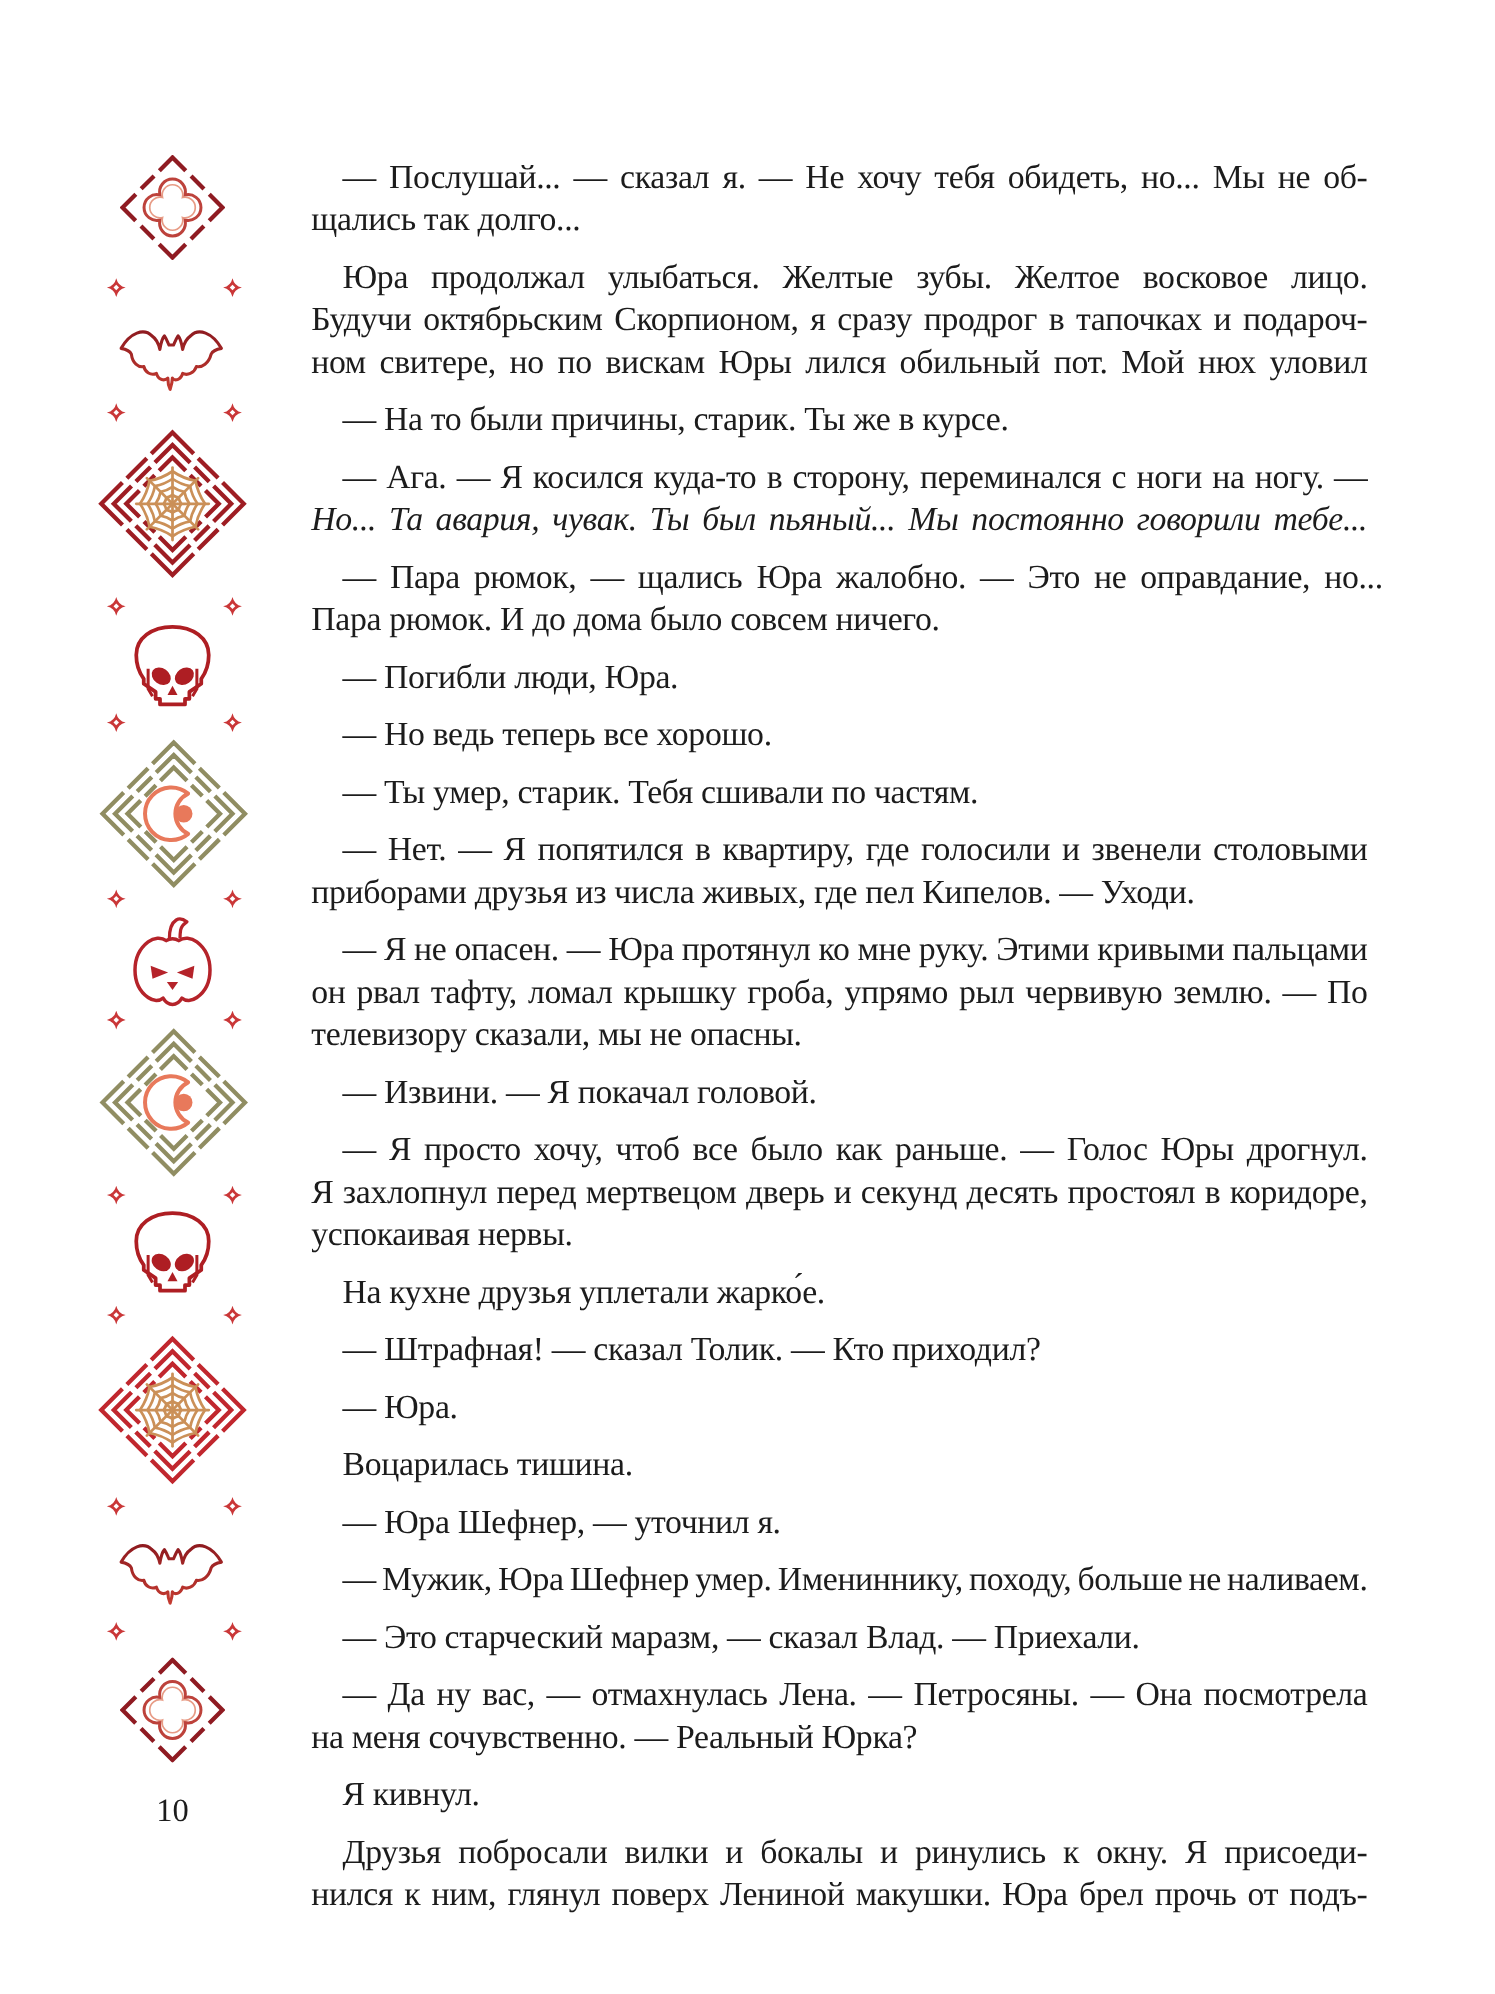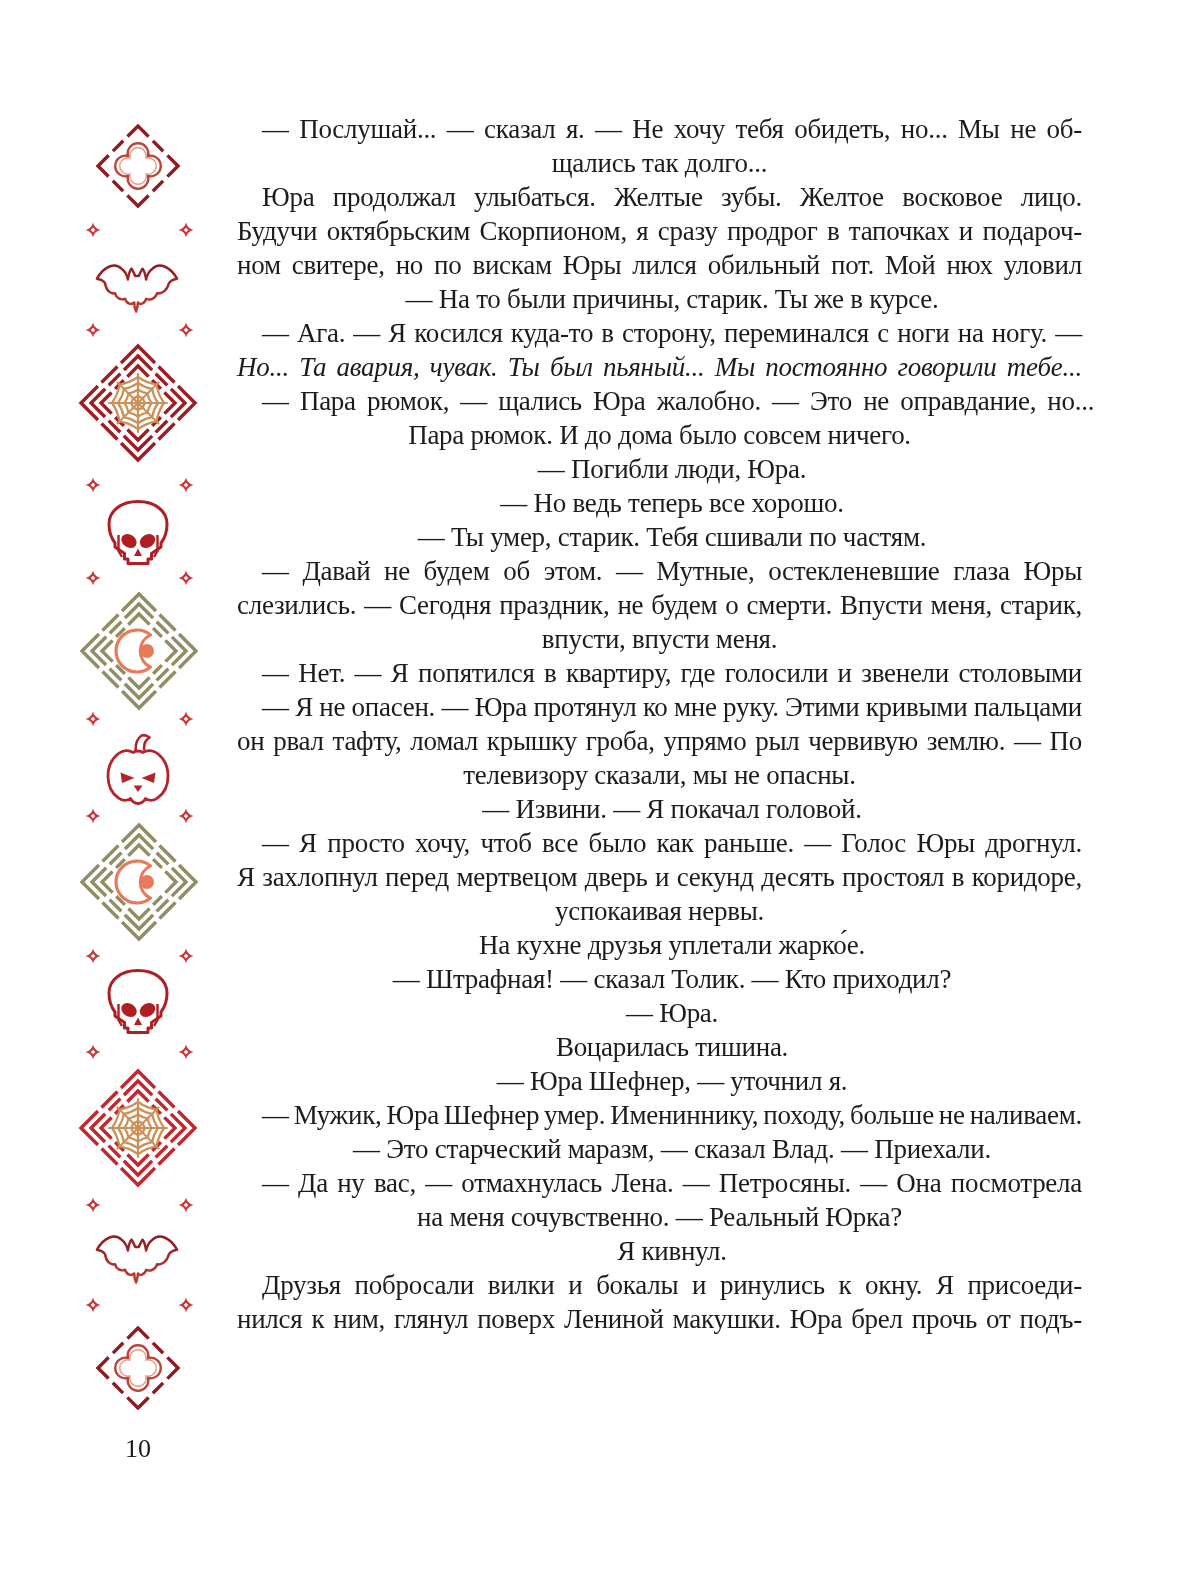--- a/index.html
+++ b/index.html
@@ -7,21 +7,21 @@
     width:1196px;height:1595px;background:#ffffff;position:relative;overflow:hidden;
     font-family:"Liberation Serif","DejaVu Serif",serif;
   }
   .page{position:absolute;inset:0;}
   .margin-decor{position:absolute;left:0;top:0;width:237px;height:1595px;}
   .margin-decor .deco{position:absolute;}
   .text-block{
     position:absolute;left:237px;top:112px;width:845px;
     font-size:27px;line-height:34px;letter-spacing:-0.01em;color:#1C1C1C;
   }
-  .para{margin:0;padding:0;text-align:center;}
+  .para{margin:12px;padding:0;}
   .line{display:block;height:34px;line-height:34px;white-space:nowrap;}
   .line.indent{text-indent:25px;}
   .page-number{
     position:absolute;left:96px;top:1432px;width:84px;height:34px;line-height:34px;
     text-align:center;font-size:26px;color:#1C1C1C;
   }
   svg{display:block;}
 </style>
 </head>
 <body>
@@ -306,26 +306,22 @@
       <p class="para">
         <span class="line indent">— Погибли люди, Юра.</span>
       </p>
       <p class="para">
         <span class="line indent">— Но ведь теперь все хорошо.</span>
       </p>
       <p class="para">
         <span class="line indent">— Ты умер, старик. Тебя сшивали по частям.</span>
       </p>
       <p class="para">
-        <span class="line indent j" style="word-spacing: 7.22813px;">— Давай не будем об этом. — Мутные, остекленевшие глаза Юры</span>
-        <span class="line j" style="word-spacing: 1.5625px;">слезились. — Сегодня праздник, не будем о смерти. Впусти меня, старик,</span>
-        <span class="line">впусти, впусти меня.</span>
-      </p>
-      <p class="para">
         <span class="line indent j" style="word-spacing: 3px;">— Нет. — Я попятился в квартиру, где голосили и звенели столовыми</span>
+        <span class="line">приборами друзья из числа живых, где пел Кипелов. — Уходи.</span>
       </p>
       <p class="para">
         <span class="line indent j" style="word-spacing: -0.0807292px;">— Я не опасен. — Юра протянул ко мне руку. Этими кривыми пальцами</span>
         <span class="line j" style="word-spacing: 2.3267px;">он рвал тафту, ломал крышку гроба, упрямо рыл червивую землю. — По</span>
         <span class="line">телевизору сказали, мы не опасны.</span>
       </p>
       <p class="para">
         <span class="line indent">— Извини. — Я покачал головой.</span>
       </p>
       <p class="para">

